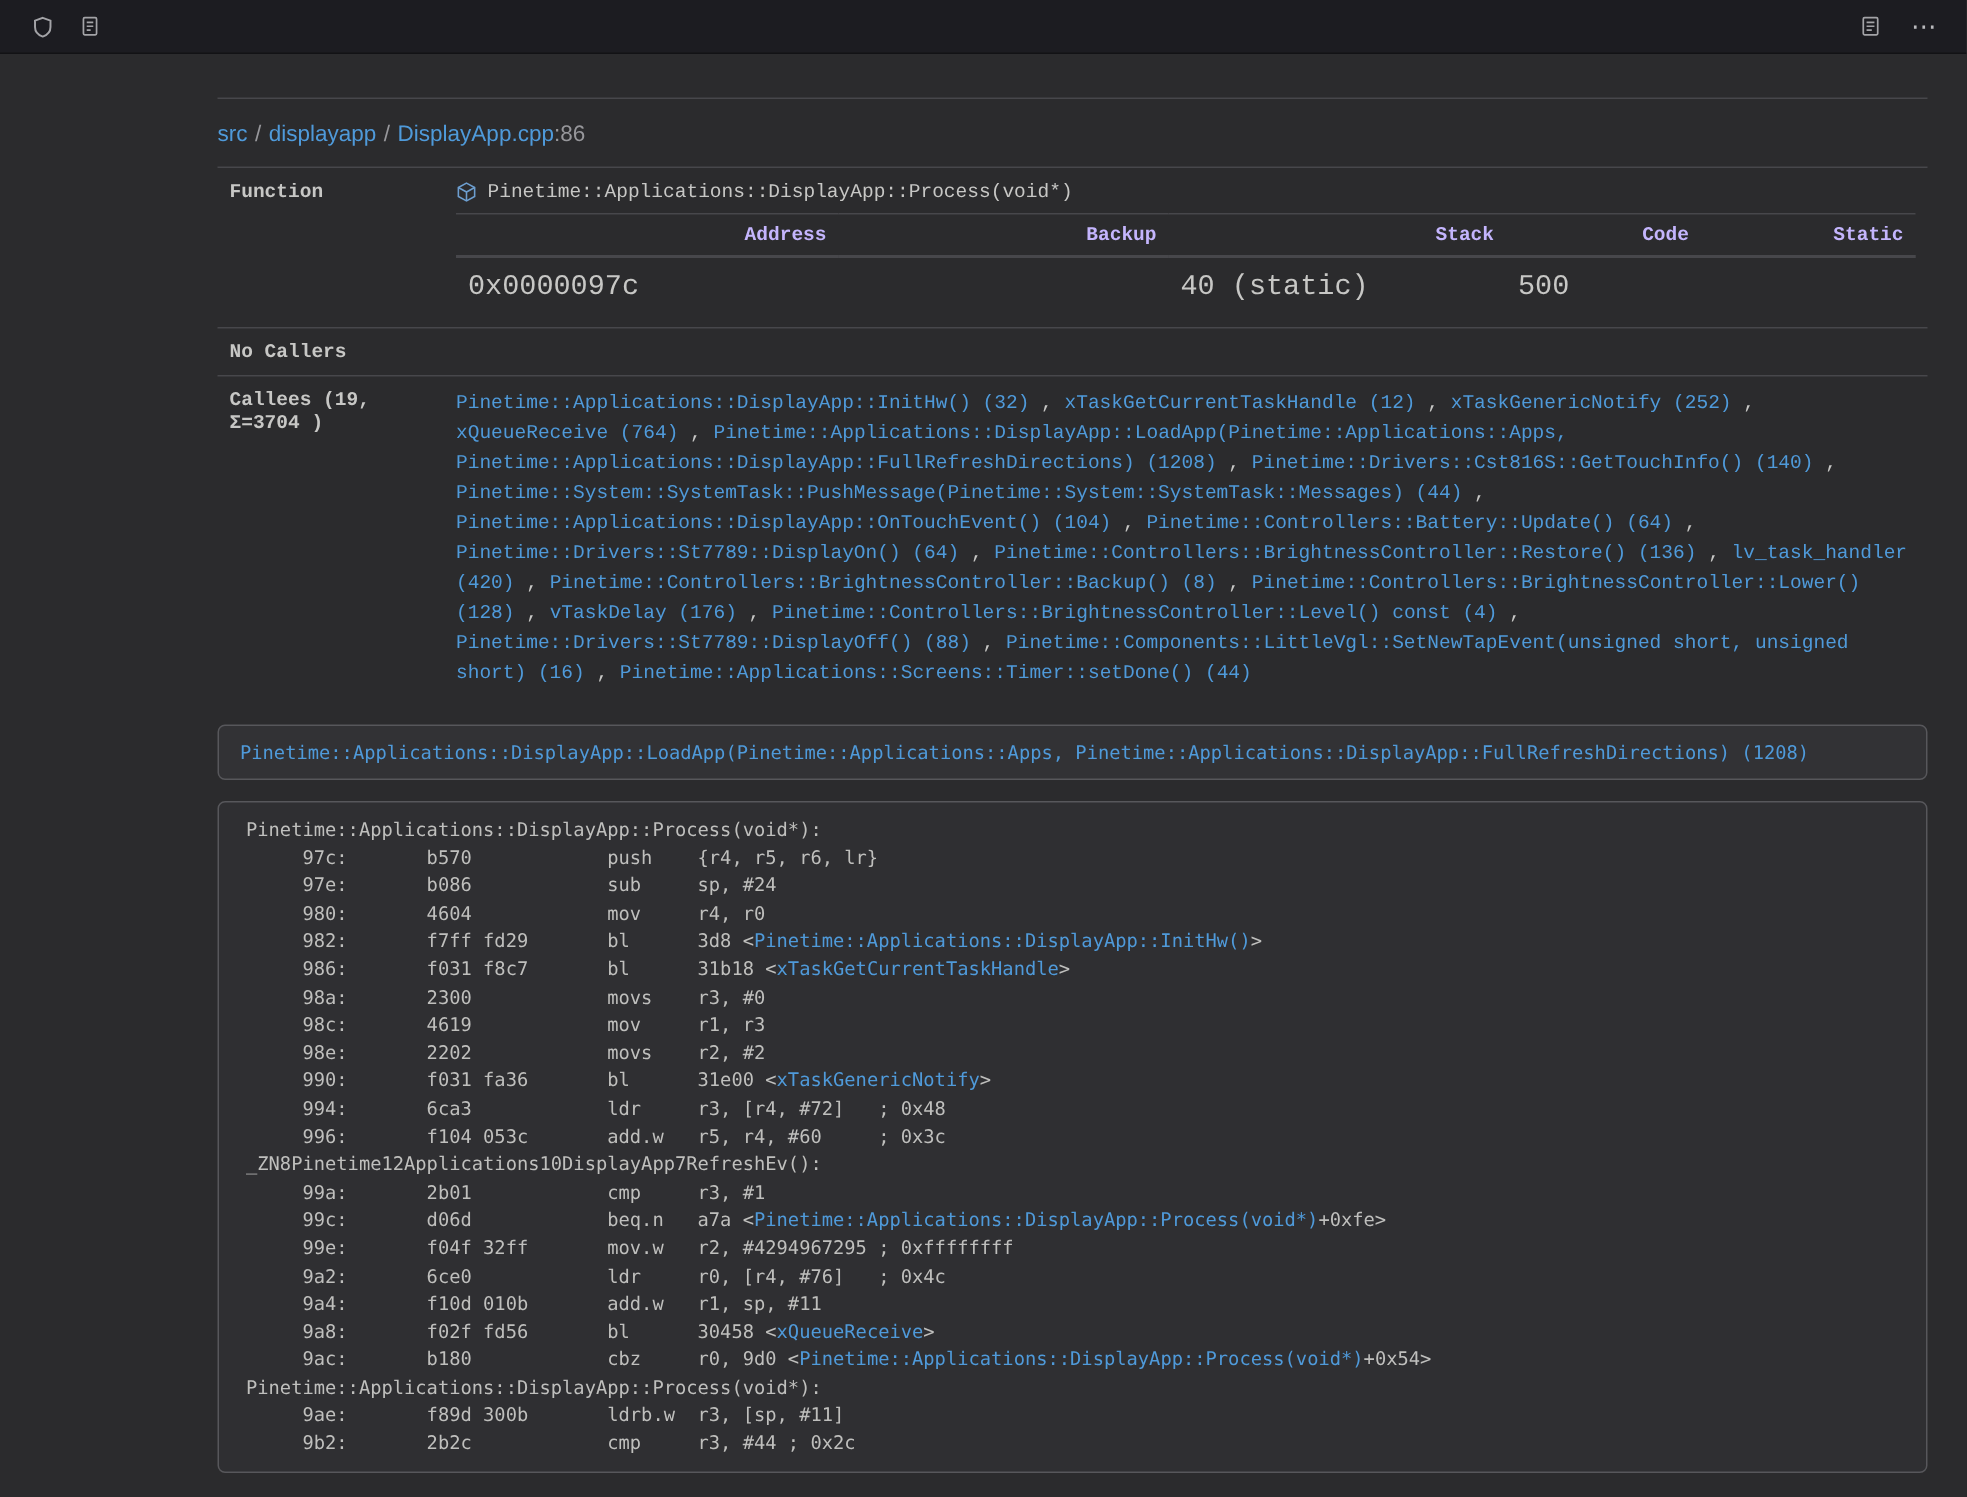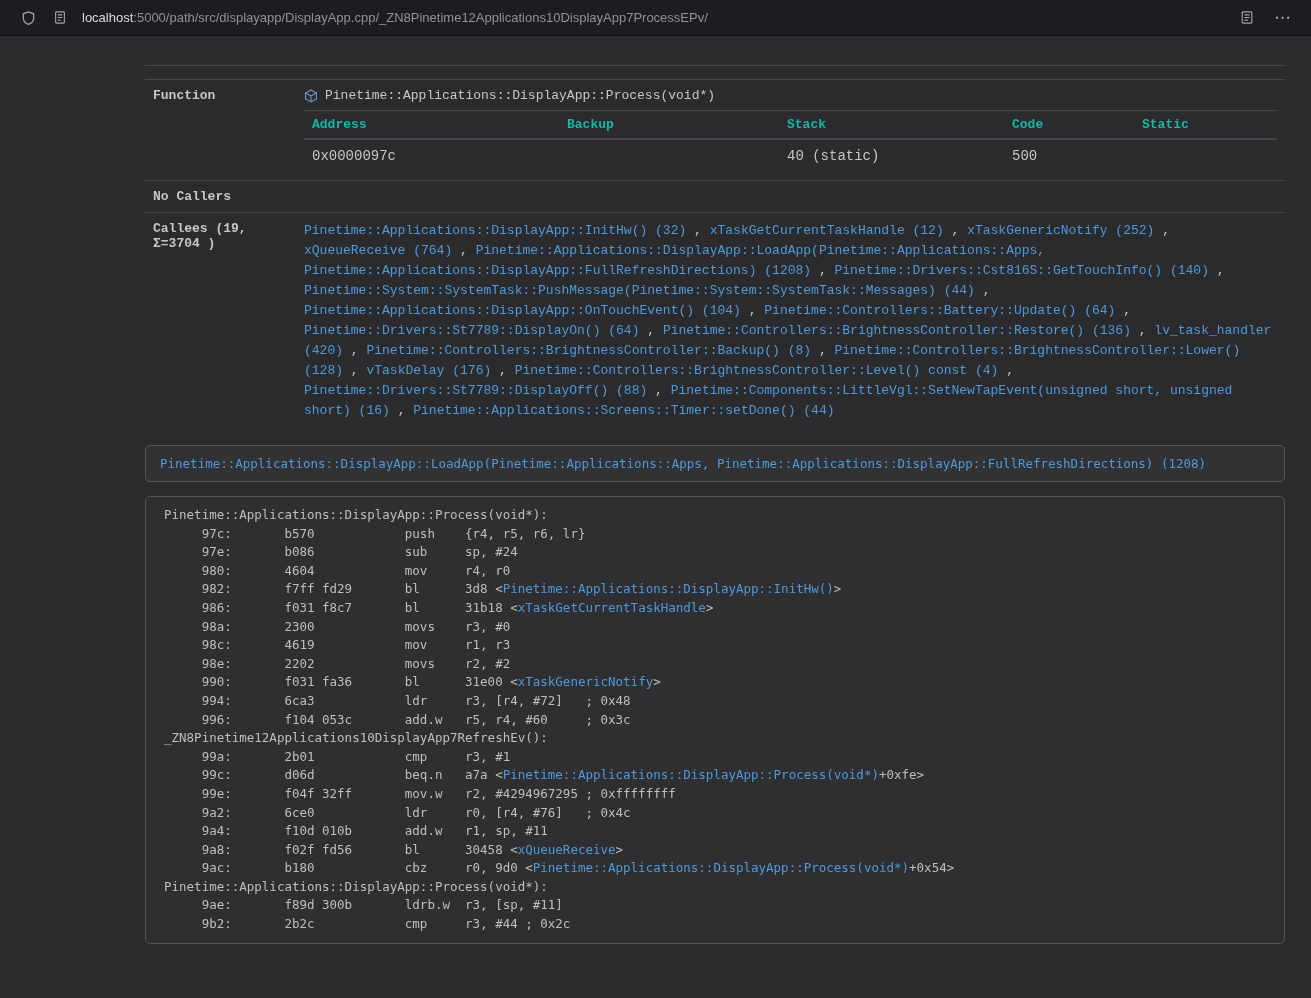--- a/index.html
+++ b/index.html
@@ -62,26 +62,26 @@
   table.ftable > tbody > tr > td{
     border-top:1px solid var(--border);
     padding:8px;vertical-align:top;font-size:13px;color:var(--text);
   }
   td.label-col{width:151px;font-weight:bold;color:#d4d4d2;}
   .fn-line{display:flex;align-items:center;gap:7px;}
   .cube{display:inline-flex;flex:0 0 auto;}
 
   table.stats{width:100%;border-collapse:collapse;margin-top:7px;table-layout:fixed;}
   table.stats thead th{
-    text-align:left;font-size:13px;color:#14b8a6;
+    text-align:right;font-size:13px;color:#c4b5fd;
     padding:6px 8px;
     border-top:1px solid var(--border);
     border-bottom:2px solid var(--border);
   }
-  table.stats tbody td{padding:8px 8px;font-size:14px;color:var(--text);}
+  table.stats tbody td{padding:8px 8px;font-size:19px;color:var(--text);}
   .col-address{width:255px;}
   .col-remarks{width:220px;}
   .col-stack{width:225px;margin-top:48px;}
   .col-code{width:130px;}
   .col-static{width:auto;}
 
   .callees{line-height:20px;}
   .callees .sep-c{color:var(--text);}
 
   .well{
@@ -108,40 +108,39 @@
     <svg width="15" height="16" viewBox="0 0 16 16" fill="none" stroke="currentColor" stroke-width="1.4">
       <path d="M8 1.5 L13.5 3.5 V8 C13.5 11.5 11 13.8 8 14.8 C5 13.8 2.5 11.5 2.5 8 V3.5 Z"></path>
     </svg>
   </span>
   <span class="tb-icon">
     <svg width="14" height="15" viewBox="0 0 16 16" fill="none" stroke="currentColor" stroke-width="1.3">
       <rect x="3" y="1.5" width="10" height="13" rx="1"></rect>
       <path d="M5.5 5h5M5.5 8h5M5.5 11h3"></path>
     </svg>
   </span>
-  <div class="url">
-    <span class="host">localhost</span>
-      <span class="path">:5000/path/src/displayapp/DisplayApp.cpp/_ZN8Pinetime12Applications10DisplayApp7ProcessEPv/</span>
-  </div>
   <div class="tb-right">
     <span class="tb-icon">
       <svg width="14" height="15" viewBox="0 0 16 16" fill="none" stroke="currentColor" stroke-width="1.3">
         <rect x="2.5" y="1.5" width="11" height="13" rx="1"></rect>
         <path d="M5 5h6M5 8h6M5 11h4"></path>
       </svg>
     </span>
     <span class="tb-icon dots">⋯</span>
   </div>
 </div>
 
 <div class="container">
 
 
   <hr class="divider">
 
+  <div class="breadcrumb">
+    <a href="#">src</a><span class="sep">/</span><a href="#">displayapp</a><span class="sep">/</span><a href="#">DisplayApp.cpp</a><span class="line-no">:86</span>
+  </div>
 
   <table class="ftable">
     <tbody>
       <tr>
         <td class="label-col">Function</td>
         <td>
           <div class="fn-line">
             <span class="cube">
               <svg width="14" height="14" viewBox="0 0 16 16" fill="none" stroke="#6d9ecf" stroke-width="1.2">
                 <path d="M8 1.2 L14.2 4.6 V11.4 L8 14.8 L1.8 11.4 V4.6 Z"></path>

